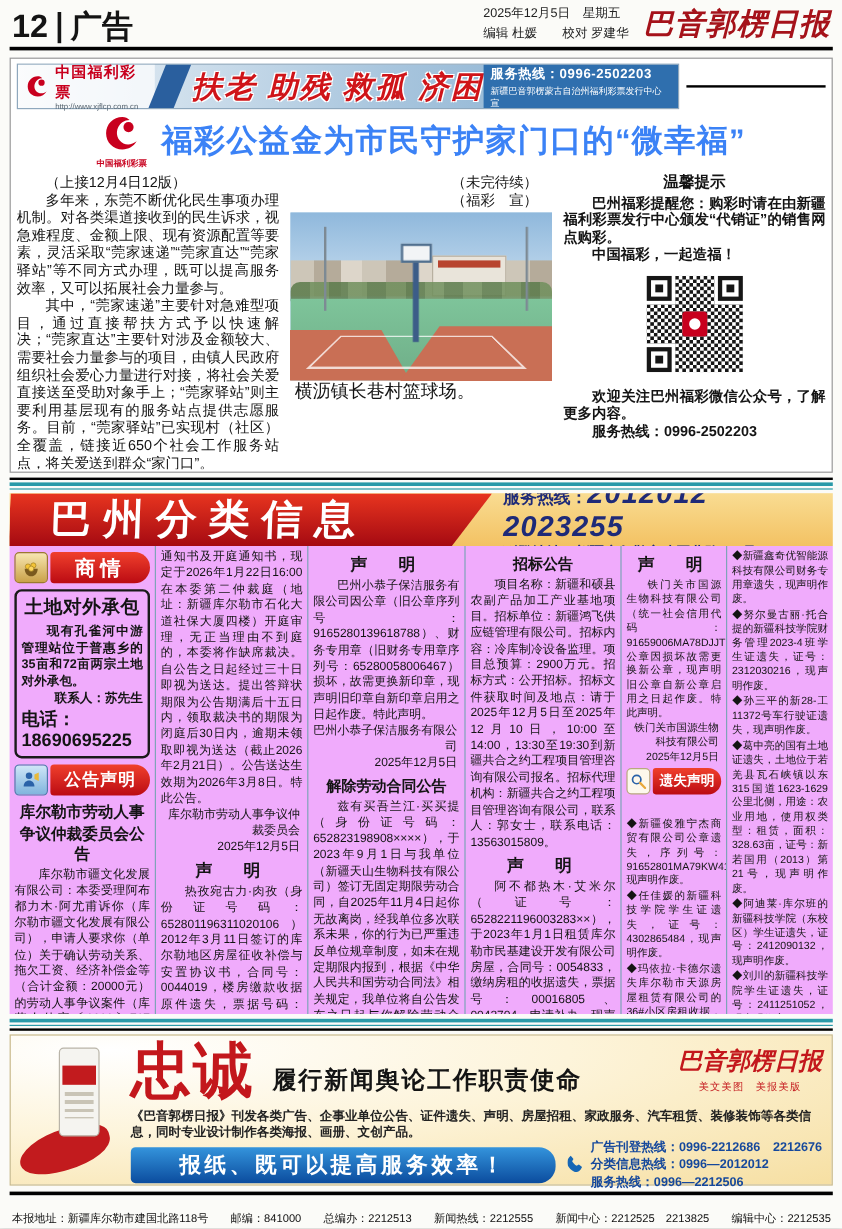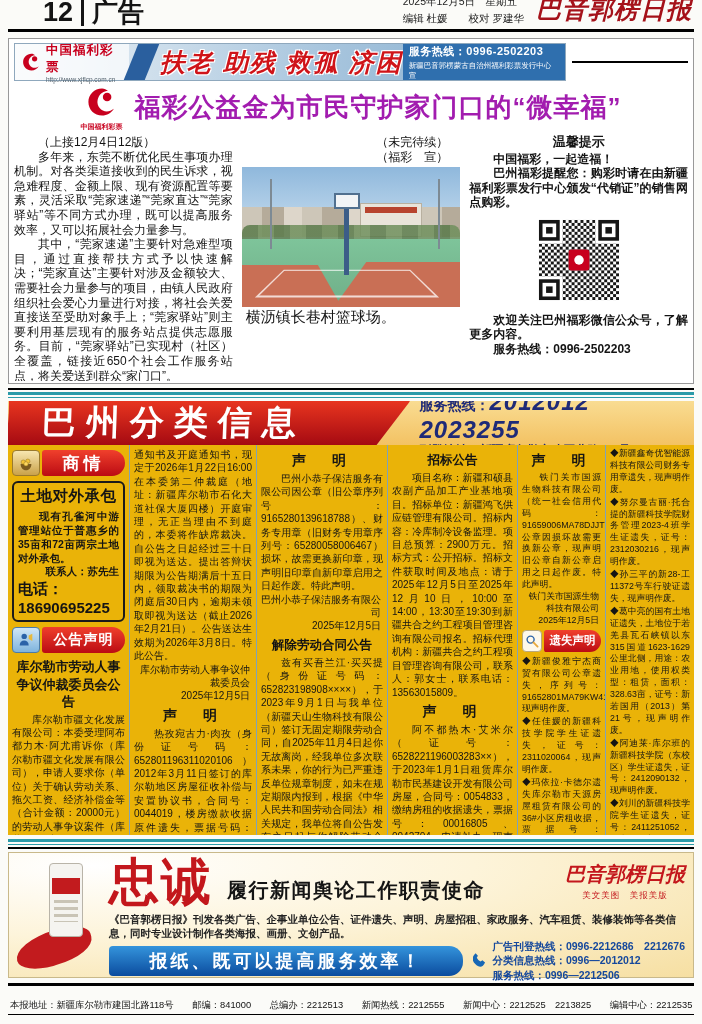--- a/index.html
+++ b/index.html
@@ -3,21 +3,21 @@
 <meta charset="utf-8">
 <style>
   * { margin:0; padding:0; box-sizing:border-box; }
   html,body { background:#d8d8d4; }
   .page {
     width:702px; height:1024px; margin:0 auto; background:#fbfbf8;
     font-family:"Liberation Sans", sans-serif; color:#141414;
     position:relative; overflow:hidden; box-shadow:0 0 6px rgba(0,0,0,.4);
   }
   
-  .masthead { display:flex; justify-content:space-between; align-items:flex-end; padding:6px 10px 2px; height:28px;margin-left:33px; }
+  .masthead { display:flex; justify-content:space-between; align-items:flex-end; padding:6px 10px 2px; height:38px; }
   .mast-left { display:flex; align-items:flex-end; gap:6px; }
   .pageno { font-size:27px; font-weight:bold; line-height:1; }
   .mast-div { width:3px; height:26px; background:#141414; margin:0 2px; }
   .section-name { font-size:26px; font-weight:bold; line-height:1.05; }
   .mast-right { display:flex; align-items:center; gap:12px; }
   .mast-dates { font-size:10.5px; line-height:1.55; color:#222; }
   .paper-name { font-family:"Liberation Serif", serif; font-style:italic; font-weight:bold; color:#a5121a; font-size:25px; letter-spacing:1px; }
   .black-rule { height:3px; background:#000; margin:1px 8px 0; }
 
   
@@ -31,21 +31,21 @@
   .fc-diag { width:22px; height:100%; background:#2a5f9e; transform:skewX(-22deg); margin:0 8px 0 2px; }
   .fc-slogan { font-size:25px; font-weight:900; font-style:italic; color:#cf1419; letter-spacing:2px; white-space:nowrap;
     text-shadow:1px 1px 0 #fff,-1px -1px 0 #fff,1px -1px 0 #fff,-1px 1px 0 #fff; }
   .fc-right { margin-left:auto; background:#2f6fae; color:#fff; height:100%; padding:3px 6px; display:flex; flex-direction:column; justify-content:center; }
   .fc-hot { font-size:11px; font-weight:bold; letter-spacing:.5px; }
   .fc-pub { font-size:7.5px; margin-top:2px; }
   .fc-tail { flex:1; height:2px; background:#000; margin-left:6px; }
   .fc-head { display:flex; align-items:center; justify-content:center; gap:12px; height:52px; }
   .fc-logo { text-align:center; line-height:1; }
   .fc-logo-cap { color:#c8001e; font-size:7px; font-weight:bold; margin-top:1px; }
-  .fc-headline { font-size:26px; font-weight:900; letter-spacing:1px; color:#a21caf; }
+  .fc-headline { font-size:26px; font-weight:900; letter-spacing:1px; color:#3b82f6; }
   .fc-cols { display:flex; gap:9px; height:246px; overflow:hidden; margin-top:2px; }
   .fc-col { flex:1; font-size:12px; line-height:14.6px; text-align:justify; }
   .fc-col p { text-indent:2em; }
   .byline { text-align:right; padding-right:1em; text-indent:0 !important; }
   .photo { height:140px; position:relative; overflow:hidden; margin:3px 0 3px; background:#9ec3e2; }
   .ph-sky { position:absolute; inset:0; background:linear-gradient(#8fb8dc,#dcebf6 65%); }
   .ph-build { position:absolute; top:40px; left:0; right:0; height:30px;
     background:repeating-linear-gradient(90deg,#cdc6b8 0 20px,#b5ab9a 20px 42px,#ddd6ca 42px 60px); }
   .ph-gate { position:absolute; top:36px; left:118px; width:62px; height:34px; background:#e9e4da; border:1px solid #b8b0a0; }
   .ph-gate::before { content:""; position:absolute; top:3px; left:4px; right:4px; height:6px; background:#b8442f; }
@@ -78,21 +78,21 @@
   
   .classified { margin:3px 8px 0; }
   .cl-banner { height:44px; display:flex; align-items:center; background:linear-gradient(180deg,#f9dc92,#f3c263); overflow:hidden; }
   .cl-title { width:430px; height:100%; background:linear-gradient(180deg,#e8351f,#a50a12); color:#fff;
     font-size:34px; font-weight:900; letter-spacing:10px; display:flex; align-items:center; padding-left:34px;
     clip-path:polygon(0 0,100% 0,92% 100%,0 100%); transform:skewX(-2deg); }
   .cl-right { padding-left:10px; color:#1e2a78; line-height:1.15; }
   .cl-hot-label { font-size:14px; font-weight:bold; }
   .cl-hot-nums { font-size:24px; font-weight:900; letter-spacing:1px; font-style:italic; }
   .cl-addr { font-size:12px; font-weight:bold; margin-top:1px; }
-  .cl-cols { display:flex; height:390px; overflow:hidden; border-bottom:0; background:#eab308; }
+  .cl-cols { display:flex; height:390px; overflow:hidden; border-bottom:0; background:#f0abfc; }
   .cl-col { padding:3px 4px 0; border-right:1px solid #7fa3b8; overflow:hidden; }
   .cl-col:last-child { border-right:none; }
   .c1{ width:122px; } .c2{ width:127px; } .c3{ width:131px; } .c4{ width:130px; } .c5{ width:88px; } .c6{ width:88px; }
   .cl-p { font-size:10px; line-height:13.4px; text-align:justify; text-indent:2em; }
   .noindent { text-indent:0; }
   .cl-h { font-size:14px; font-weight:bold; text-align:center; letter-spacing:6px; margin:4px 0 2px; }
   .cl-h2 { font-size:12.5px; font-weight:bold; text-align:center; margin:4px 0 2px; }
   .arb-title { font-size:13px; font-weight:900; text-align:center; line-height:1.35; margin:3px 0 2px; }
   .sign { text-align:right; font-size:10px; line-height:13.4px; padding-right:2px; }
   .c5 .cl-p,.c5 .sign { font-size:8.8px; line-height:11.9px; }
@@ -100,21 +100,21 @@
   .c5 .loss { font-size:8.8px; line-height:11.9px; text-align:justify; margin-bottom:1px; }
   .badge { display:flex; height:26px; margin:2px 0 5px; }
   .badge-icon { width:28px; border-radius:4px; display:flex; align-items:center; justify-content:center; margin-right:2px; }
   .icon-gold { background:linear-gradient(180deg,#f7e6b0,#caa24a); border:1px solid #9a7a2e; }
   .icon-blue { background:linear-gradient(180deg,#cfe6f7,#7fb4dd); border:1px solid #4a7ba8; }
   .icon-white { background:#fdf8ec; border:1px solid #b8a97e; }
   .badge-label { flex:1; background:linear-gradient(180deg,#f0402c,#bb0b13); color:#fff; font-weight:900;
     display:flex; align-items:center; justify-content:center; border-radius:3px 13px 13px 3px; }
   .badge-label.b2ch { font-size:17px; letter-spacing:4px; }
   .badge-label.b4ch { font-size:14px; letter-spacing:1px; }
-  .badge.small { height:22px; margin:3px 0 4px; }
+  .badge.small { height:22px; margin:3px 0 19px; }
   .badge.small .badge-icon { width:20px; }
   .badge.small .badge-label { font-size:11.5px; letter-spacing:0; }
   .land { border:2px solid #1a1a1a; border-radius:6px; padding:3px 4px 4px; margin-bottom:5px; }
   .land-title { font-size:15.5px; font-weight:900; text-align:center; letter-spacing:.5px; }
   .land-body { font-size:10.5px; font-weight:600; line-height:14px; text-align:justify; text-indent:2em; margin-top:2px; }
   .land-contact { font-size:10.5px; font-weight:600; text-align:right; }
   .land-phone { font-size:15px; font-weight:900; margin-top:1px; }
 
   
   .ad { margin:3px 8px 0; height:126px; position:relative; border:1px solid #c9b98a;
@@ -219,22 +219,22 @@
           <div class="ph-line"></div>
           <div class="ph-lamp1"></div>
           <div class="ph-lamp2"></div>
           <div class="ph-pole"></div>
           <div class="ph-board"></div>
         </div>
         <div class="caption">横沥镇长巷村篮球场。</div>
       </div>
       <div class="fc-col tips">
         <div class="tips-title">温馨提示</div>
+        <p>巴州福彩提醒您：购彩时请在由新疆福利彩票发行中心颁发“代销证”的销售网点购彩。</p>
         <p>中国福彩，一起造福！</p>
-        <p>巴州福彩提醒您：购彩时请在由新疆福利彩票发行中心颁发“代销证”的销售网点购彩。</p>
         <div class="qr-wrap">
           <svg width="86" height="86" viewBox="0 0 29 29">
             <defs>
               <pattern id="qp" width="2" height="2" patternUnits="userSpaceOnUse">
                 <rect width="1" height="1" fill="#161616"></rect>
                   <rect x="1" y="1" width="1" height="1" fill="#161616"></rect>
               </pattern>
             </defs>
             <rect width="29" height="29" fill="#fff"></rect>
             <rect x="1" y="1" width="27" height="27" fill="url(#qp)"></rect>
@@ -354,21 +354,21 @@
           <span class="badge-icon icon-white">
             <svg width="14" height="14" viewBox="0 0 20 20">
                 <circle cx="8" cy="8" r="5" fill="none" stroke="#2a62a8" stroke-width="2"></circle>
                 <line x1="12" y1="12" x2="18" y2="18" stroke="#e8a83a" stroke-width="2.6" stroke-linecap="round"></line>
               </svg>
           </span>
           <span class="badge-label">遗失声明</span>
         </div>
 
         <p class="loss">◆新疆俊雅宁杰商贸有限公司公章遗失，序列号：91652801MA79KW418L，现声明作废。</p>
-        <p class="loss">◆任佳媛的新疆科技学院学生证遗失，证号：2311020064，现声明作废。</p>
+        <p class="loss">◆任佳媛的新疆科技学院学生证遗失，证号：4302865484，现声明作废。</p>
         <p class="loss">◆玛依拉·卡德尔遗失库尔勒市天源房屋租赁有限公司的36#小区房租收据，票据号：00016805，日期：2021年10月2日，金额：2000元，现声明作废。</p>
 
       </div>
 
       <div class="cl-col c6">
         <p class="loss">◆新疆鑫奇优智能源科技有限公司财务专用章遗失，现声明作废。</p>
         <p class="loss">◆努尔曼古丽·托合提的新疆科技学院财务管理2023-4班学生证遗失，证号：2312030216，现声明作废。</p>
         <p class="loss">◆孙三平的新28-工11372号车行驶证遗失，现声明作废。</p>
         <p class="loss">◆葛中亮的国有土地证遗失，土地位于若羌县瓦石峡镇以东315国道1623-1629公里北侧，用途：农业用地，使用权类型：租赁，面积：328.63亩，证号：新若国用（2013）第21号，现声明作废。</p>
         <p class="loss">◆阿迪莱·库尔班的新疆科技学院（东校区）学生证遗失，证号：2412090132，现声明作废。</p>

